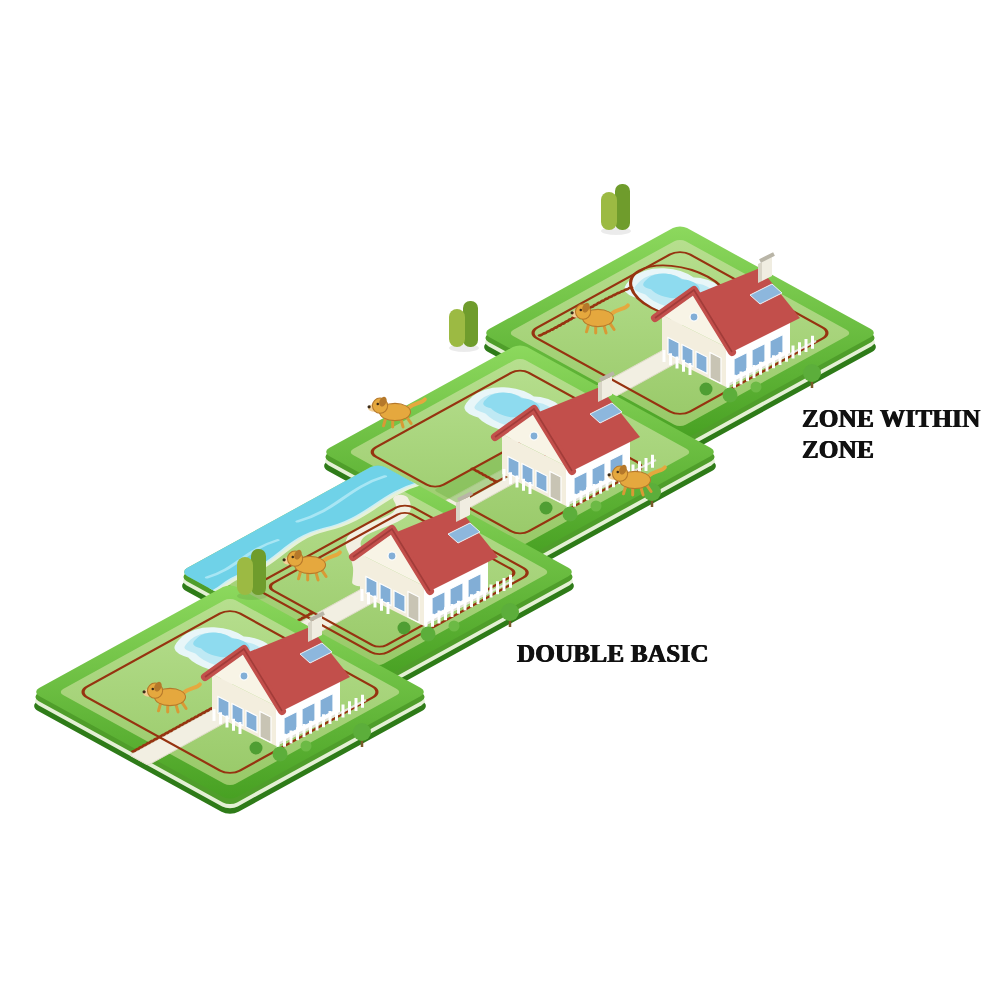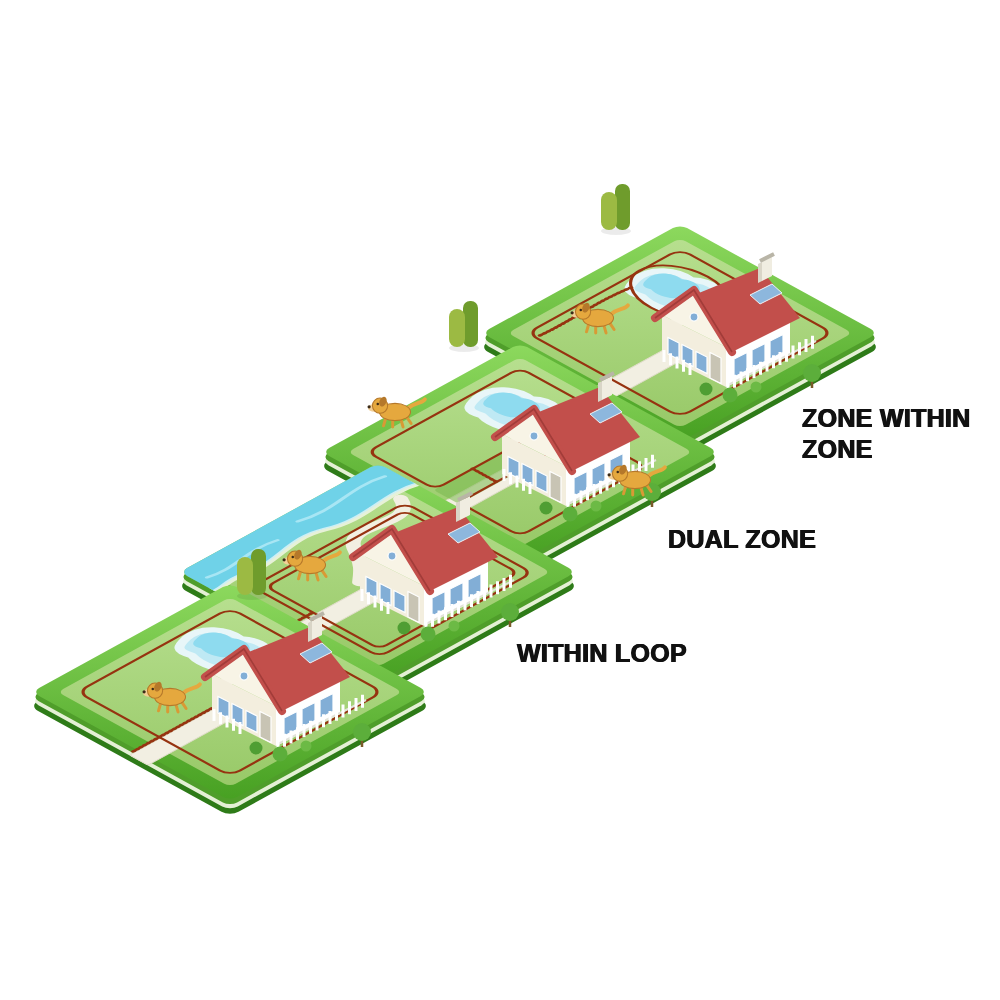--- a/index.html
+++ b/index.html
@@ -1,17 +1,17 @@
 <!DOCTYPE html>
 <html><head>
 <meta charset="utf-8">
 <style>
   html,body{margin:0;padding:0;background:#ffffff;}
   .stage{position:relative;width:1000px;height:1000px;background:#ffffff;overflow:hidden;
-         font-family:Liberation Sans, sans-serif;}
+         font-family:Liberation Serif, serif;}
   .panel{position:absolute;width:480px;height:380px;pointer-events:none;}
   .panel svg{display:block;overflow:visible;}
   .label{position:absolute;color:#111111;font-weight:700;font-size:25px;line-height:1.24;
          letter-spacing:.3px;white-space:pre-line;
          text-shadow:.6px 0 0 #111, -.6px 0 0 #111;}
   #lbl-zone-within-zone{left:802px;top:403px;width:205px;}
   #lbl-dual-zone{left:668px;top:524px;width:300px;}
   #lbl-double-loop{left:517px;top:638px;width:300px;}
   #lbl-basic-single-loop{left:377px;top:757px;width:360px;}
   #panel-zone-within-zone{left:440px;top:133px;}
@@ -473,15 +473,14 @@
           <ellipse cx="-19" cy="-3.5" rx="4.4" ry="3.2" fill="#f3cf96"></ellipse>
           <circle cx="-13" cy="-5.5" r="6.6" fill="#e5a83e" stroke="#b5782a" stroke-width="0.9"></circle>
           <ellipse cx="-10.5" cy="-9" rx="3" ry="4.4" fill="#b5782a" transform="rotate(25 -10.5 -9)"></ellipse>
           <circle cx="-22.5" cy="-4.5" r="1.4" fill="#3a2a18"></circle>
           <circle cx="-15" cy="-7" r="1.1" fill="#3a2a18"></circle>
         </g>
       </svg>
     </div>
 
   <div class="label" id="lbl-zone-within-zone">ZONE WITHIN ZONE</div>
-  <div class="label" id="lbl-dual-zone">DUAL ZONE</div>
-  <div class="label" id="lbl-double-loop">WITHIN LOOP</div>
+  <div class="label" id="lbl-double-loop">DOUBLE BASIC</div>
 </div>
 
 </body></html>

